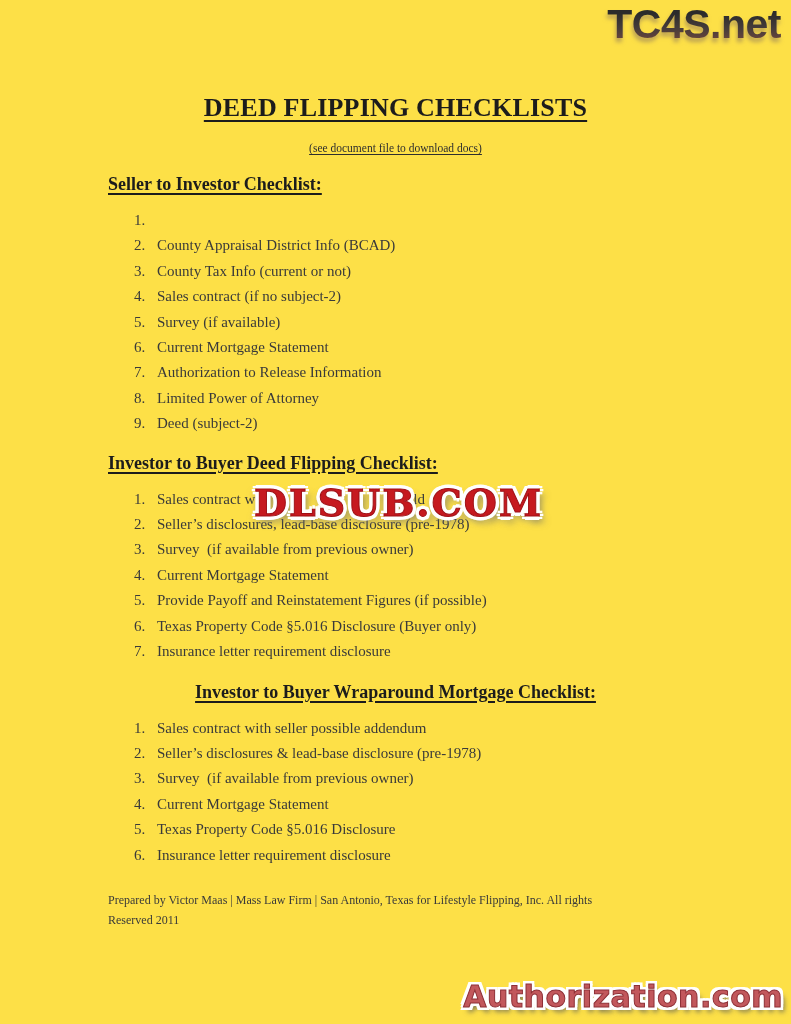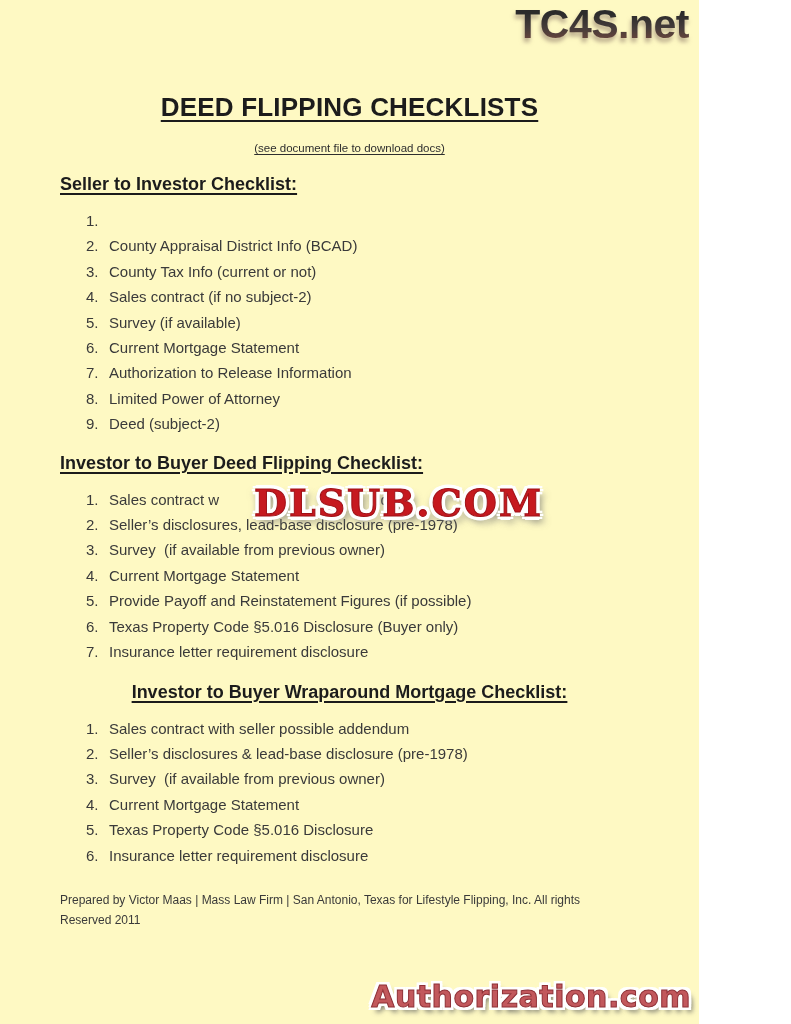--- a/index.html
+++ b/index.html
@@ -1,25 +1,25 @@
 <!DOCTYPE html>
 <html><head>
 <meta charset="utf-8">
 <style>
   html, body { margin: 0; padding: 0; background: #ffffff; }
   .page {
     position: relative;
-    width: 699px;
+    width: 791px;
     height: 1024px;
-    background: #fef9c3;
+    background: #fde047;
     font-family: "Liberation Sans", sans-serif;
     color: #3a3a3a;
     overflow: hidden;
   }
-  .content { padding: 0 60px; }
+  .content { padding: 0 108px; font-family: Liberation Serif, serif; }
 
   .doc-title {
     margin-top: 92px;
     text-align: center;
     font-size: 26px;
     font-weight: 700;
     color: #1c1c1c;
     letter-spacing: 0.2px;
     text-decoration: underline;
     text-decoration-thickness: 2px;

